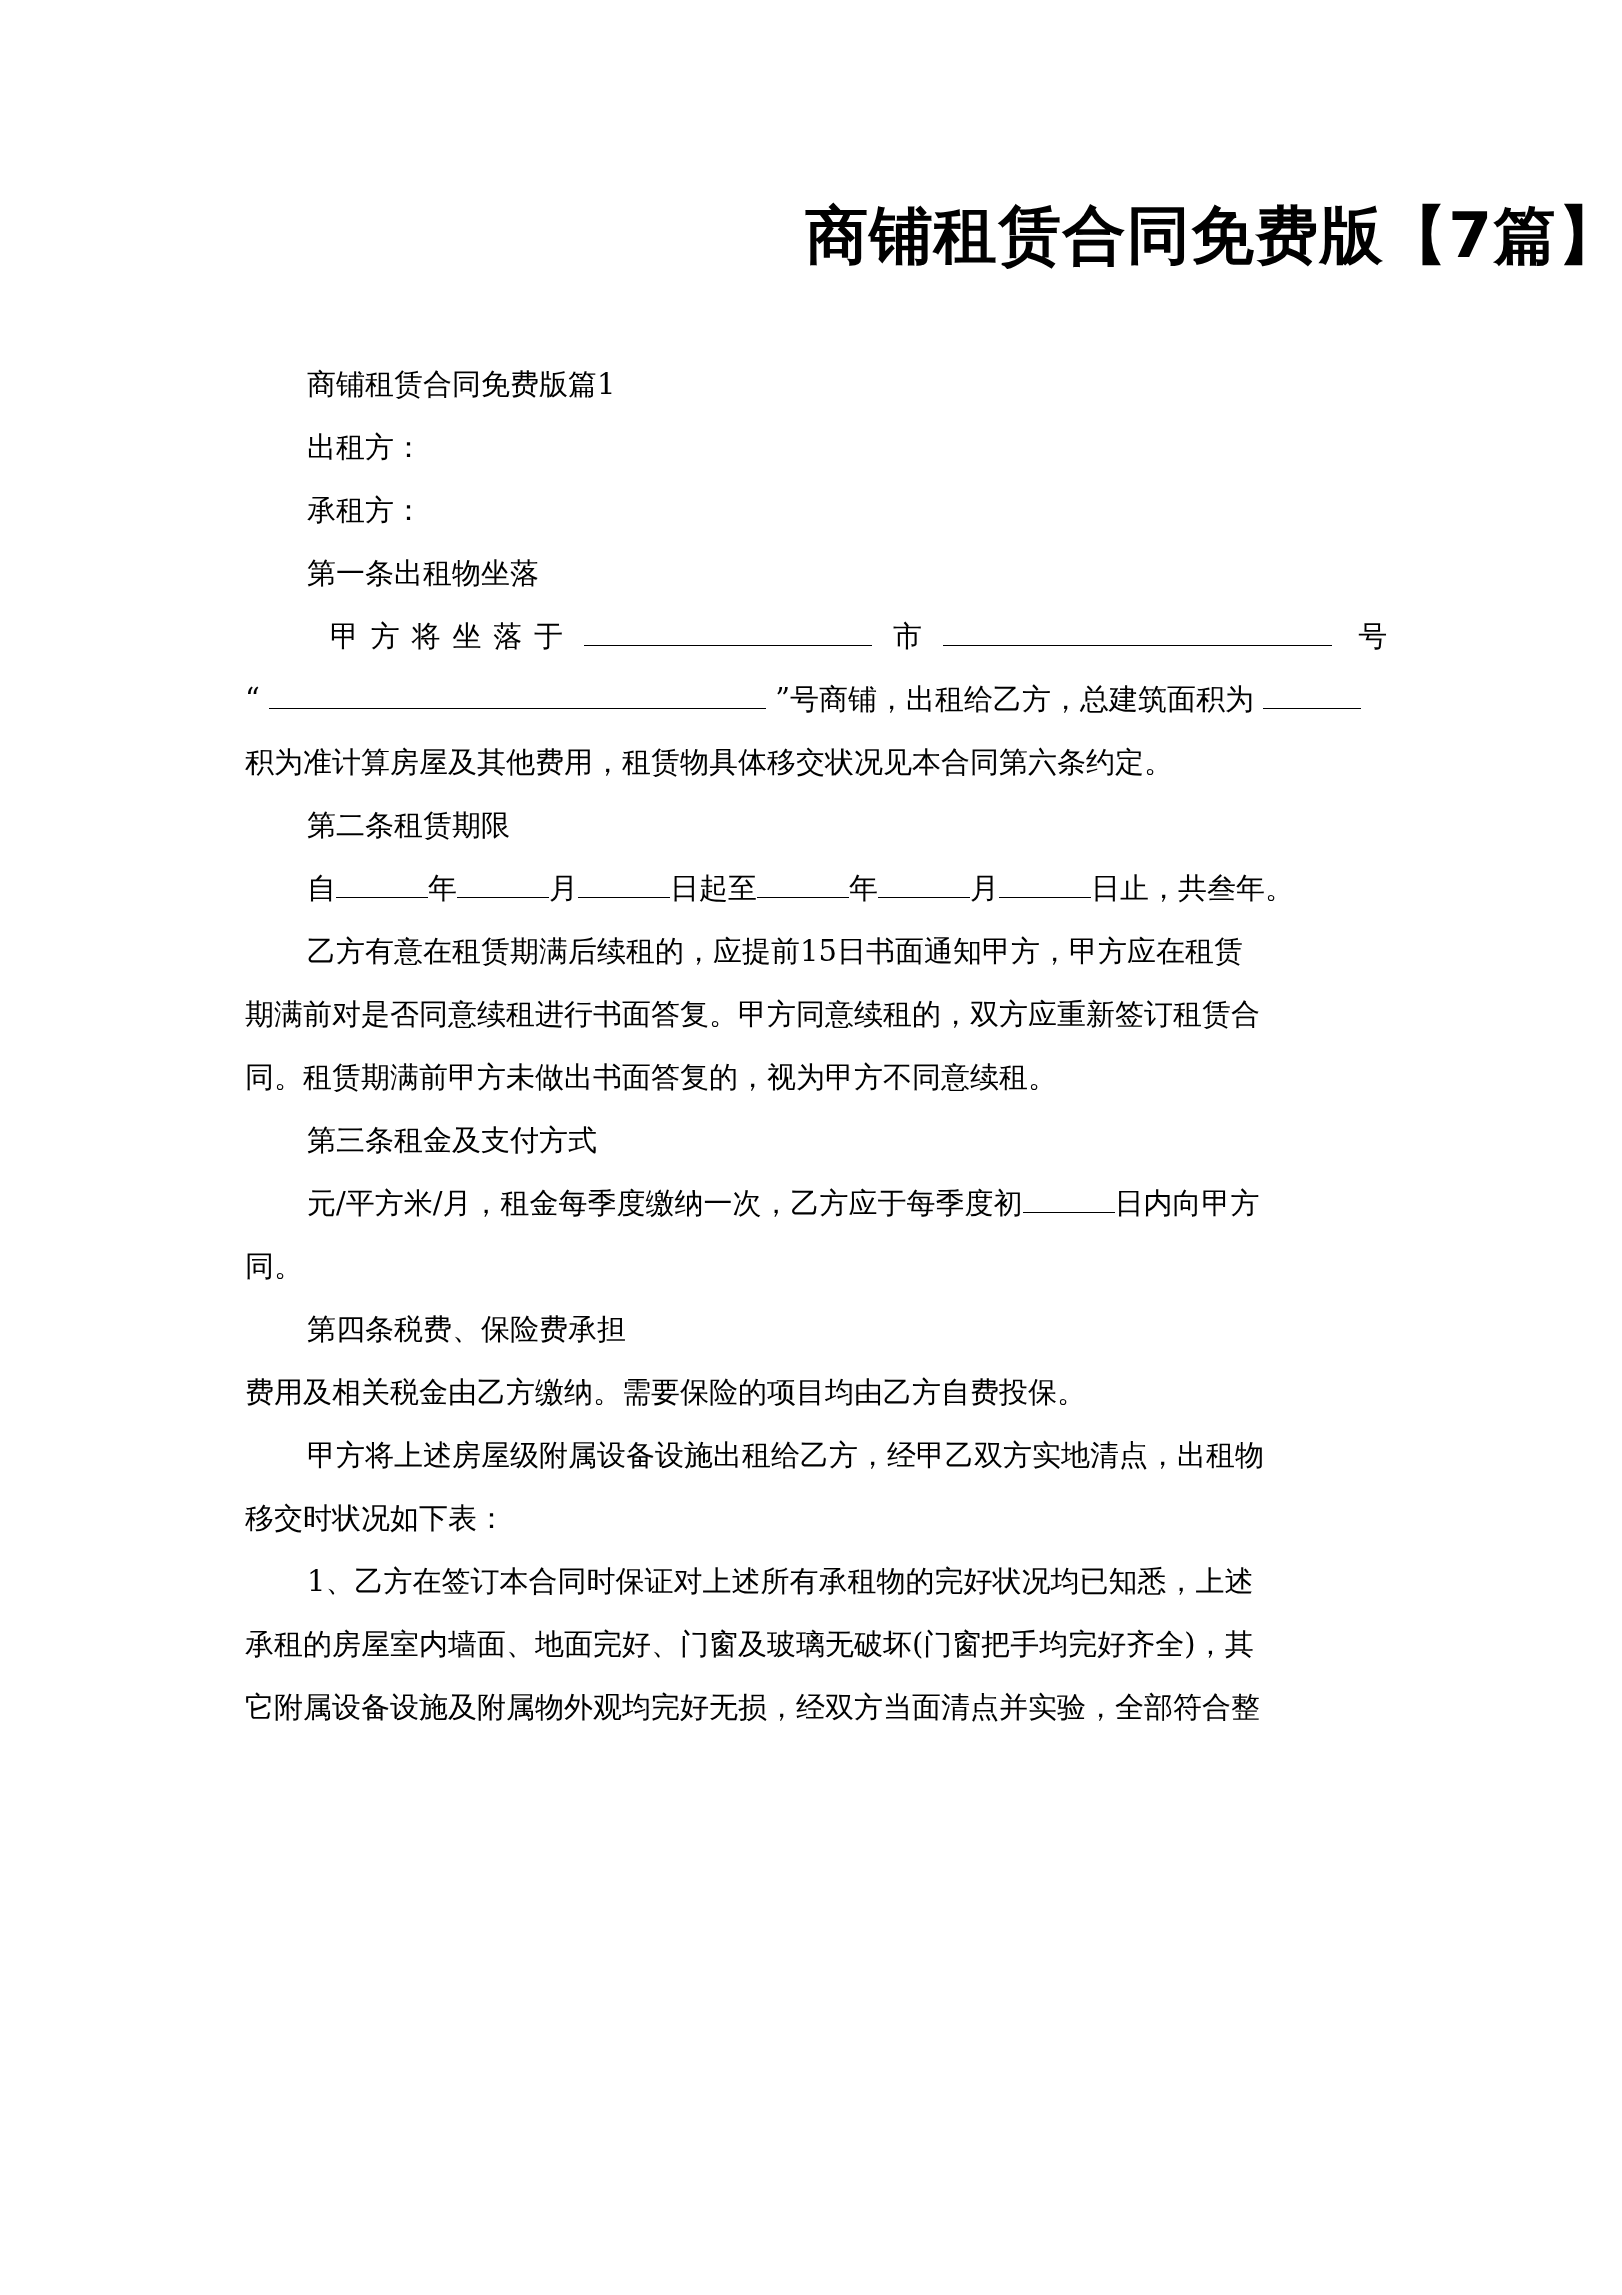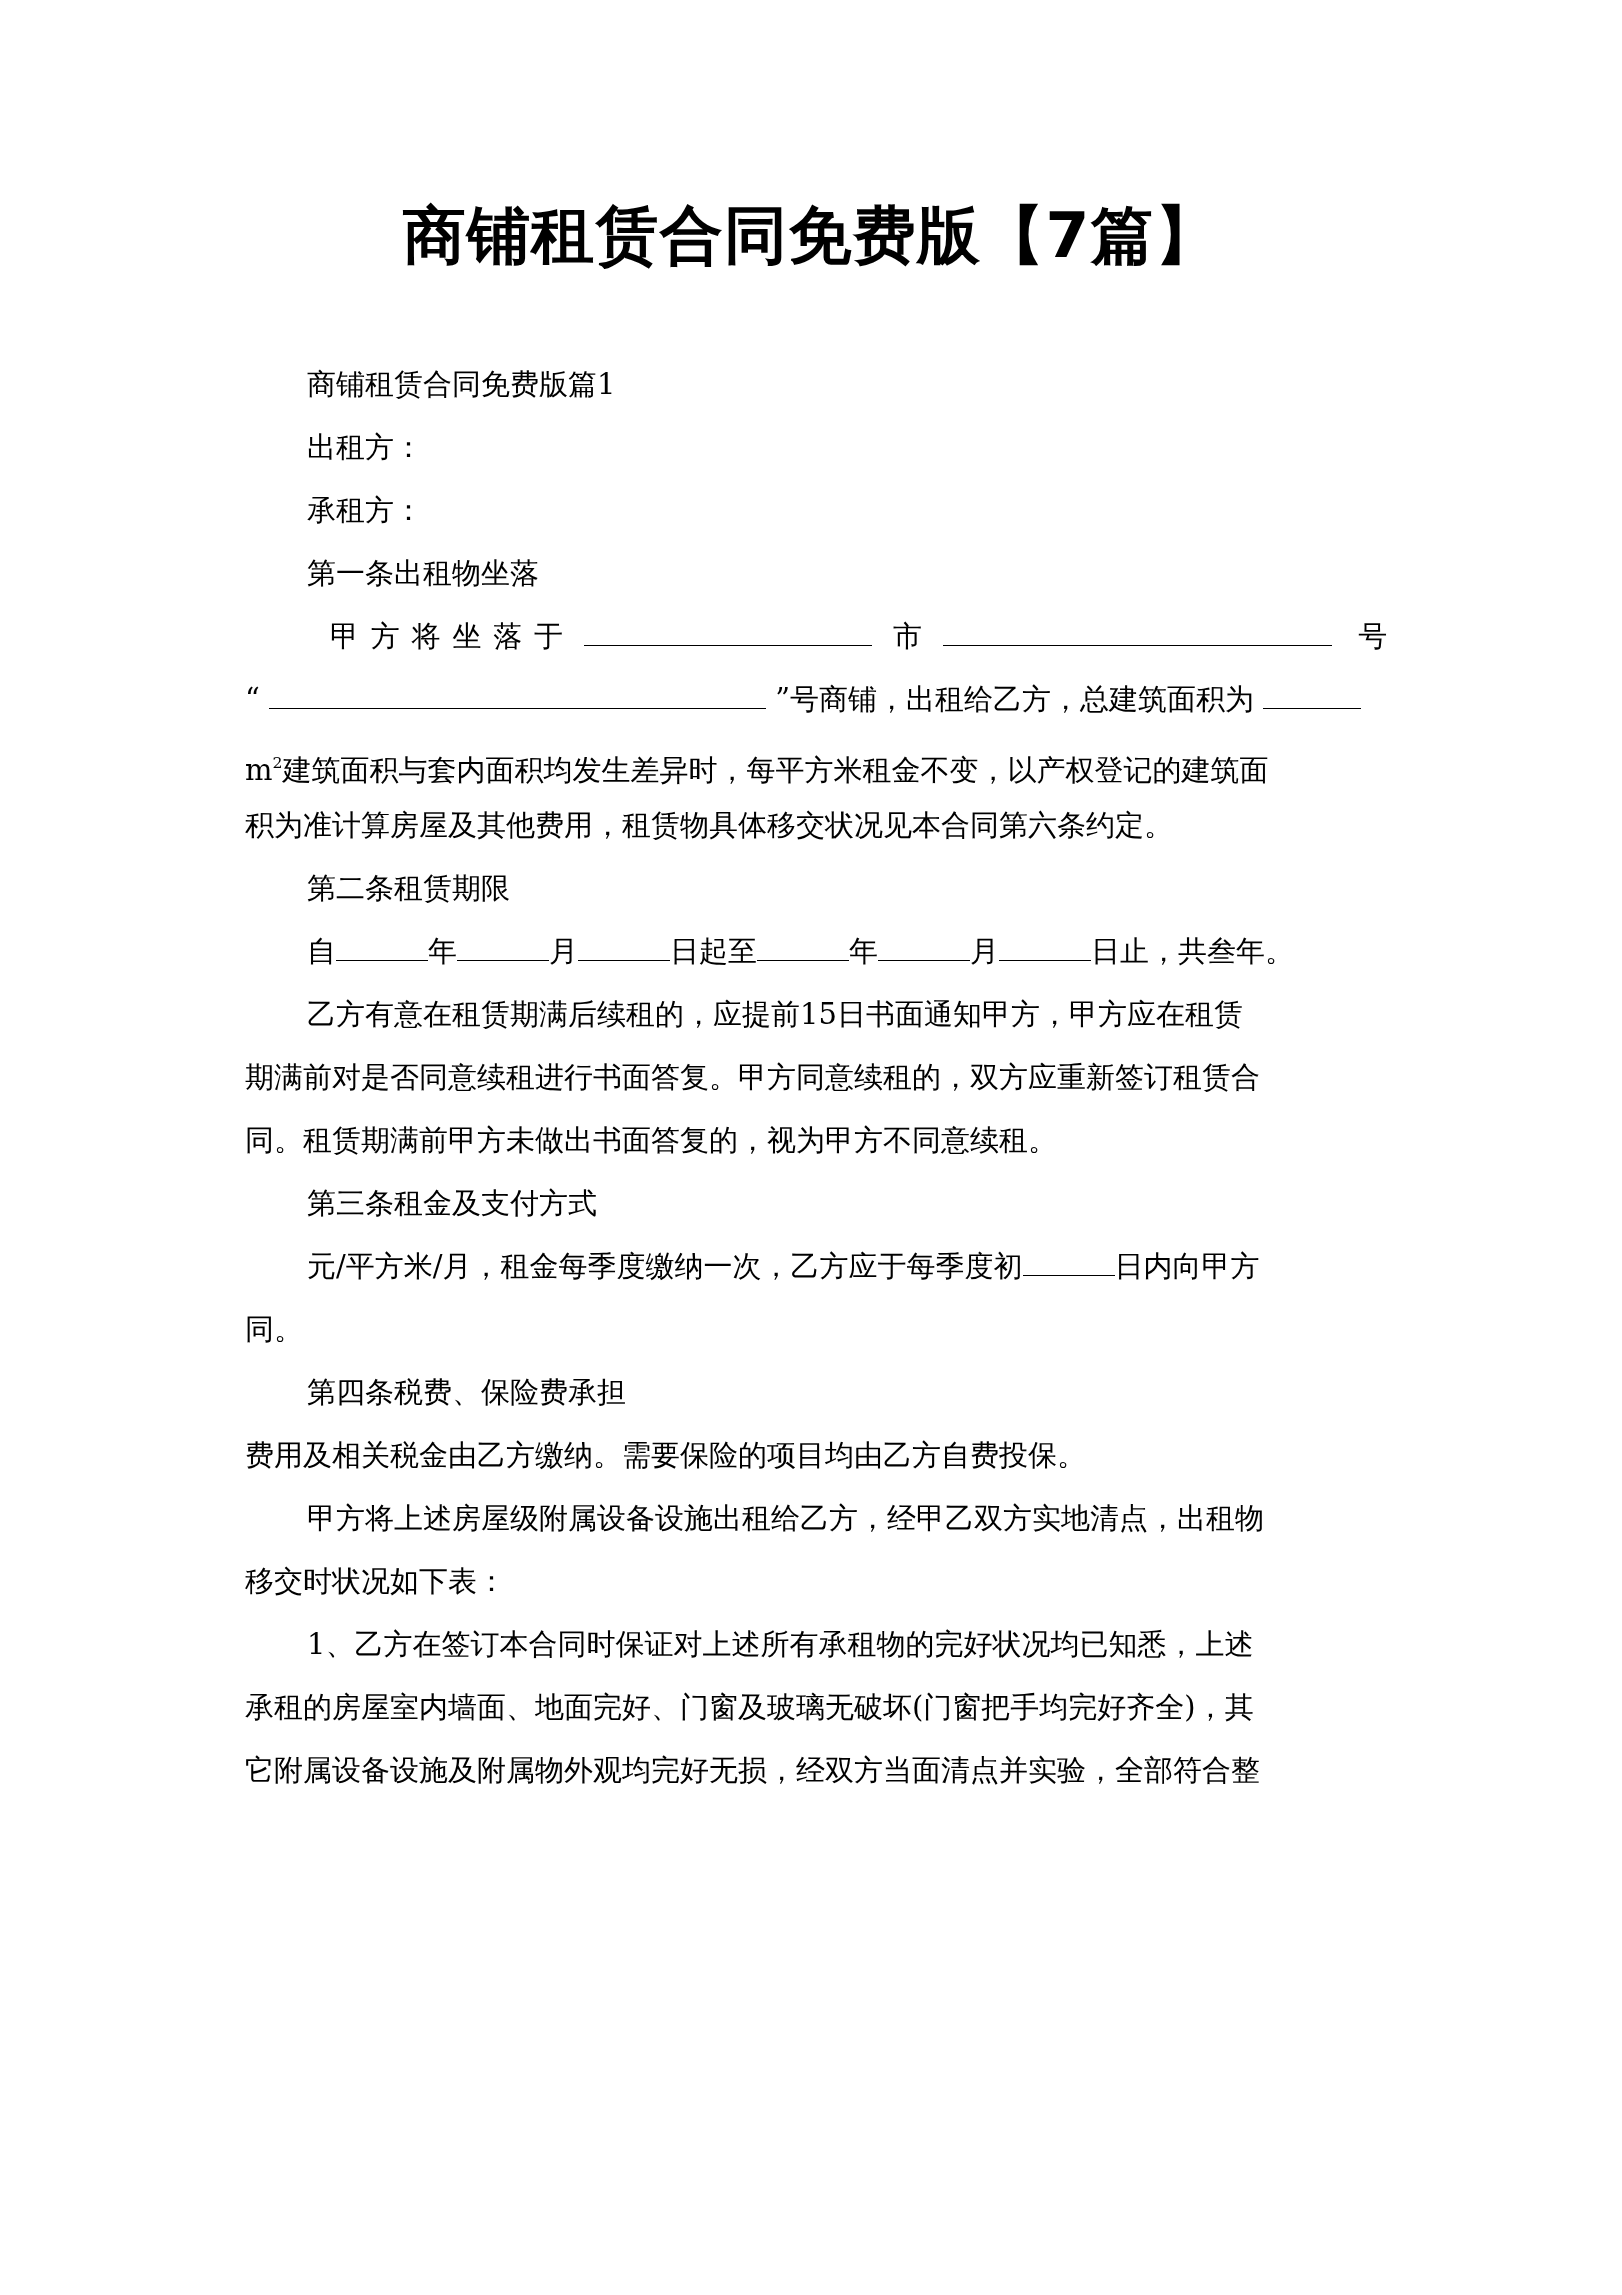--- a/index.html
+++ b/index.html
@@ -20,21 +20,21 @@
       left: 0; top: 0;
       width: 1623px;
       height: 2295px;
       background: #ffffff;
     }
     .title {
       position: absolute;
       top: 196px;
       left: 0;
       width: 1622px;
-      text-align: center;
+      text-align: right;
       font-size: 63px;
       line-height: 79px;
       font-weight: bold;
       letter-spacing: 1.3px;
       font-family: "DejaVu Sans", "Liberation Sans", sans-serif;
     }
     .body {
       position: absolute;
       left: 245px;
       top: 353px;
@@ -77,23 +77,20 @@
       <span style="margin:0 11.8px;">市</span>
       <span class="blank" style="width:389px;"></span>
       <span style="margin-left:17px;">号</span>
     </div>
     <div class="line">
       <span>“</span>
       <span class="blank" style="width:497px;"></span>
       <span>”号商铺，出租给乙方，总建筑面积为</span>
       <span class="blank" style="width:98px;"></span>
     </div>
-    <div class="line">
-      <span>m</span><span class="sup">2</span><span>建筑面积与套内面积均发生差异时，每平方米租金不变，以产权登记的建筑面</span>
-    </div>
     <div class="line">积为准计算房屋及其他费用，租赁物具体移交状况见本合同第六条约定。</div>
 
     <div class="line indent">第二条租赁期限</div>
     <div class="line indent">
       <span>自</span><span class="blank" style="width:92px;"></span><span>年</span><span class="blank" style="width:92px;"></span><span>月</span><span class="blank" style="width:92px;"></span><span>日起至</span><span class="blank" style="width:92px;"></span><span>年</span><span class="blank" style="width:92px;"></span><span>月</span><span class="blank" style="width:92px;"></span><span>日止，共叁年。</span>
     </div>
     <div class="line indent">乙方有意在租赁期满后续租的，应提前15日书面通知甲方，甲方应在租赁</div>
     <div class="line">期满前对是否同意续租进行书面答复。甲方同意续租的，双方应重新签订租赁合</div>
     <div class="line">同。租赁期满前甲方未做出书面答复的，视为甲方不同意续租。</div>
 

